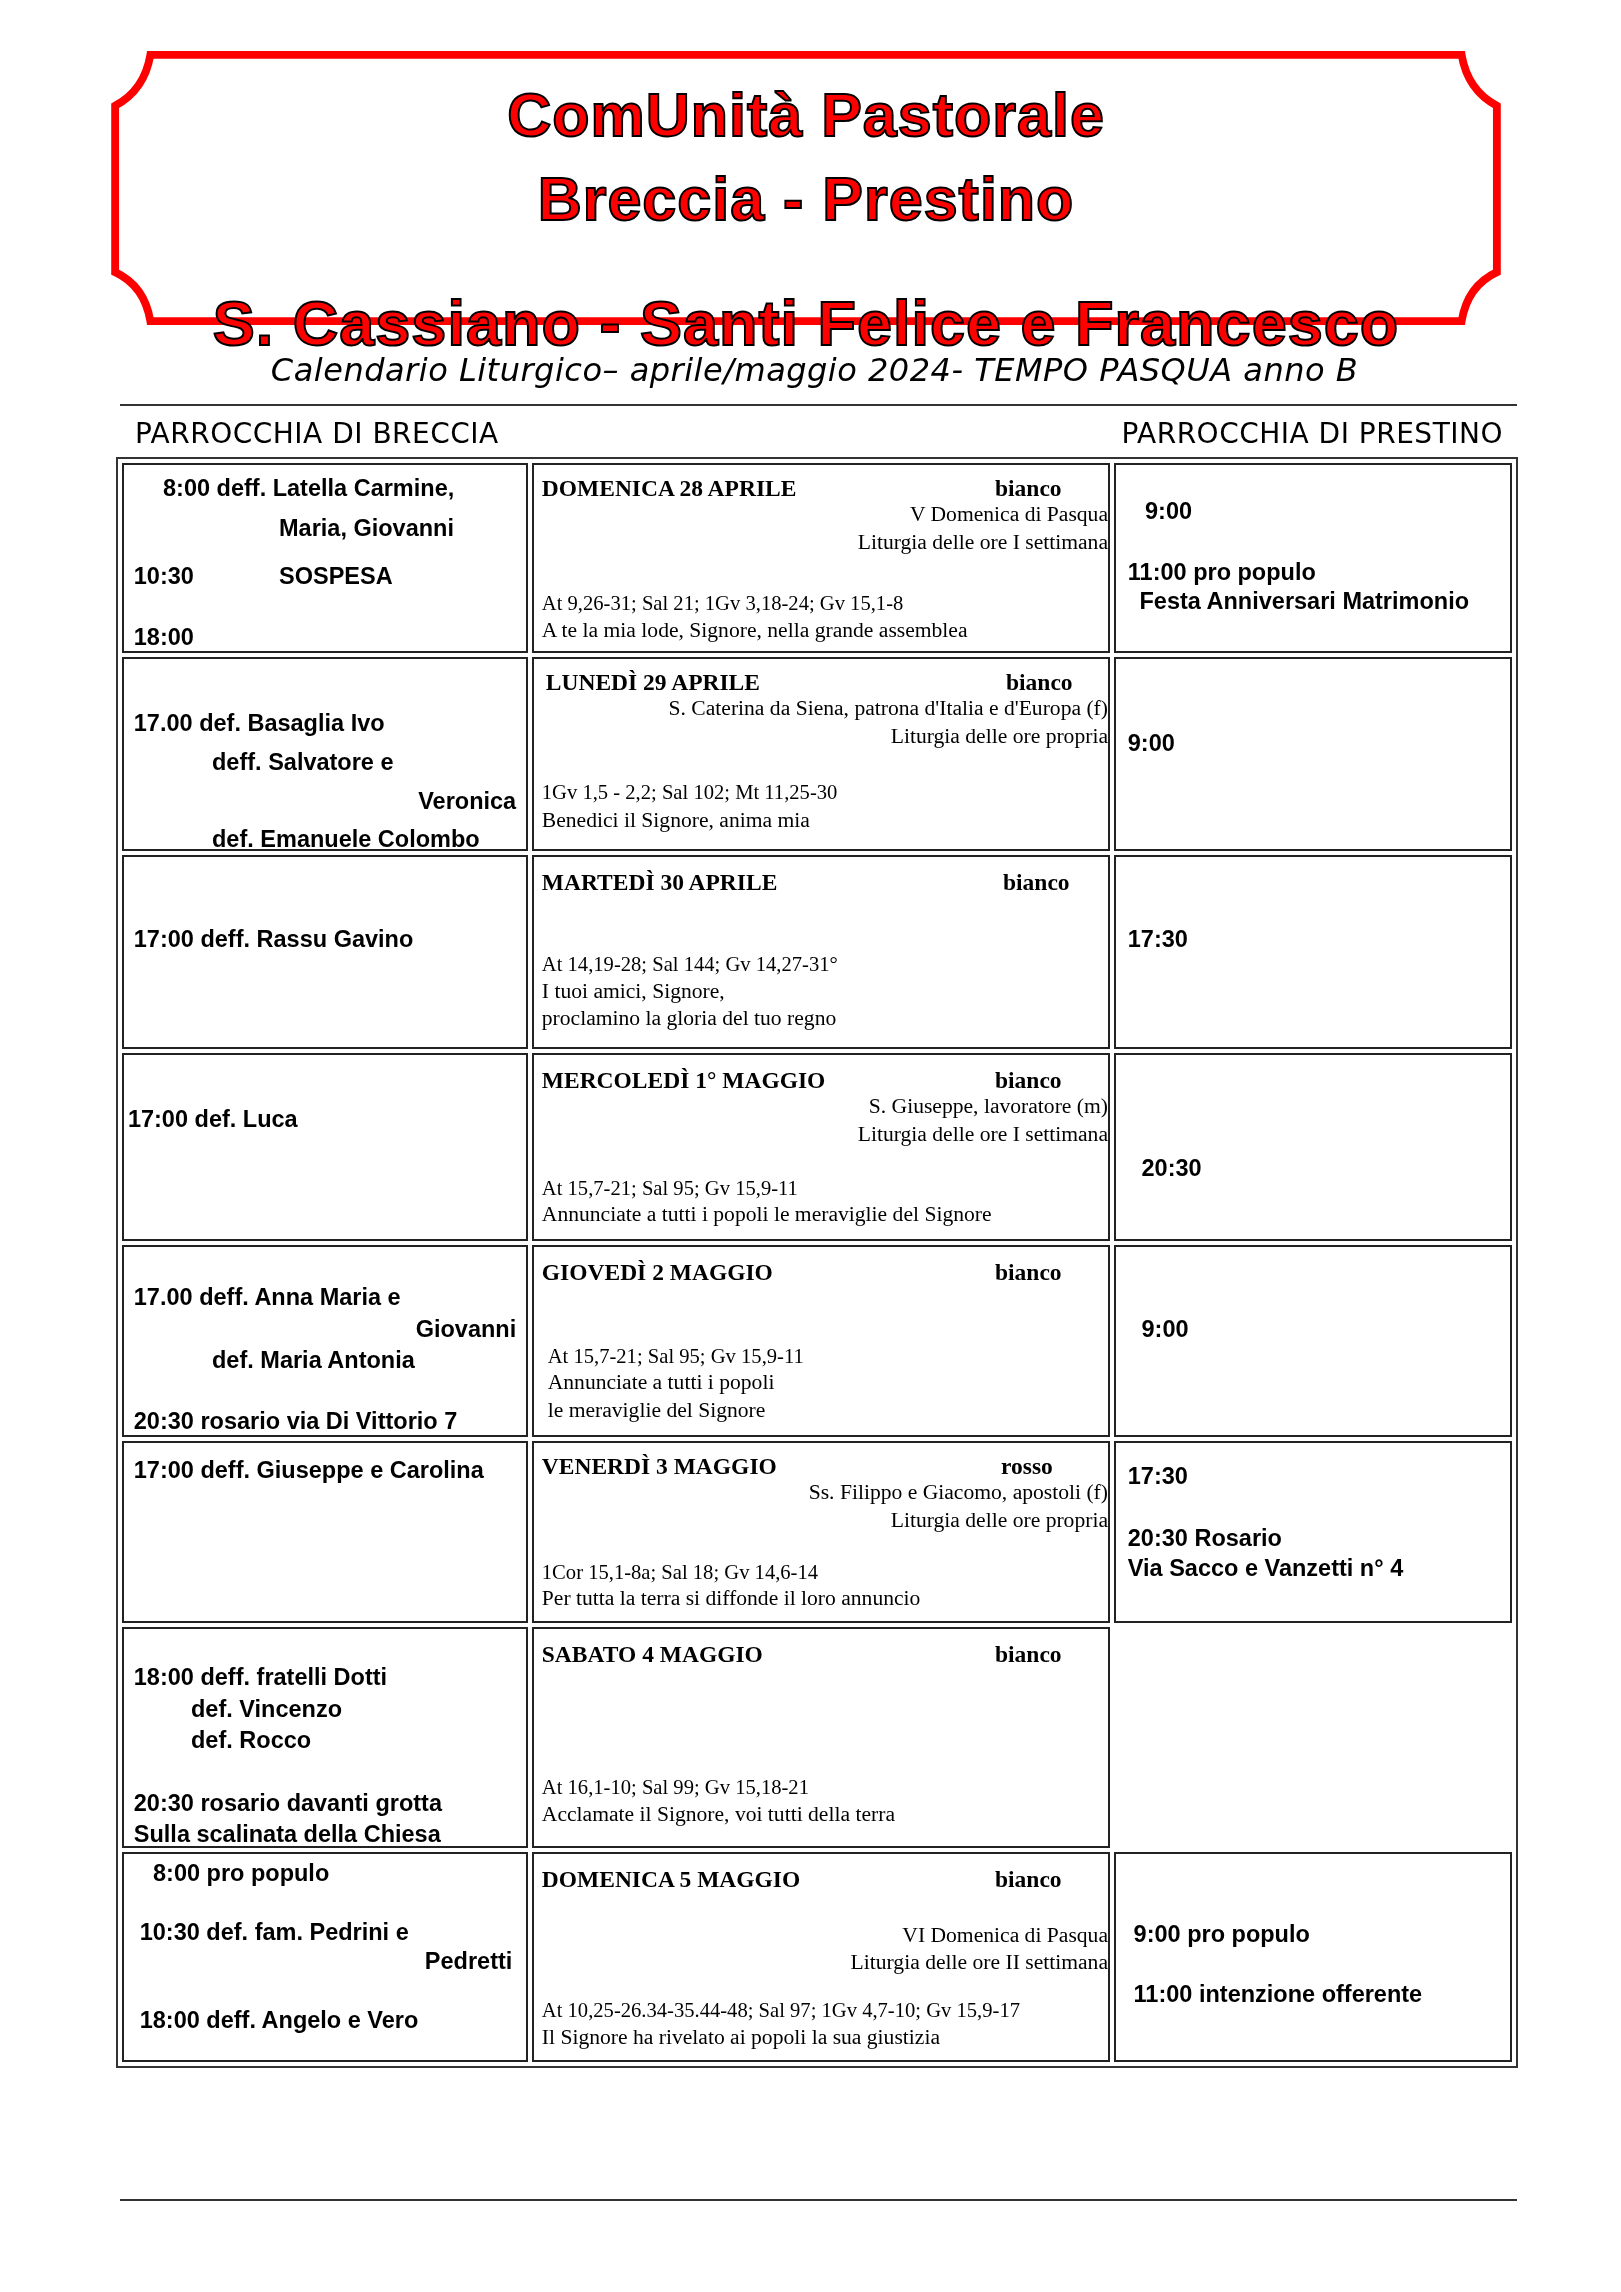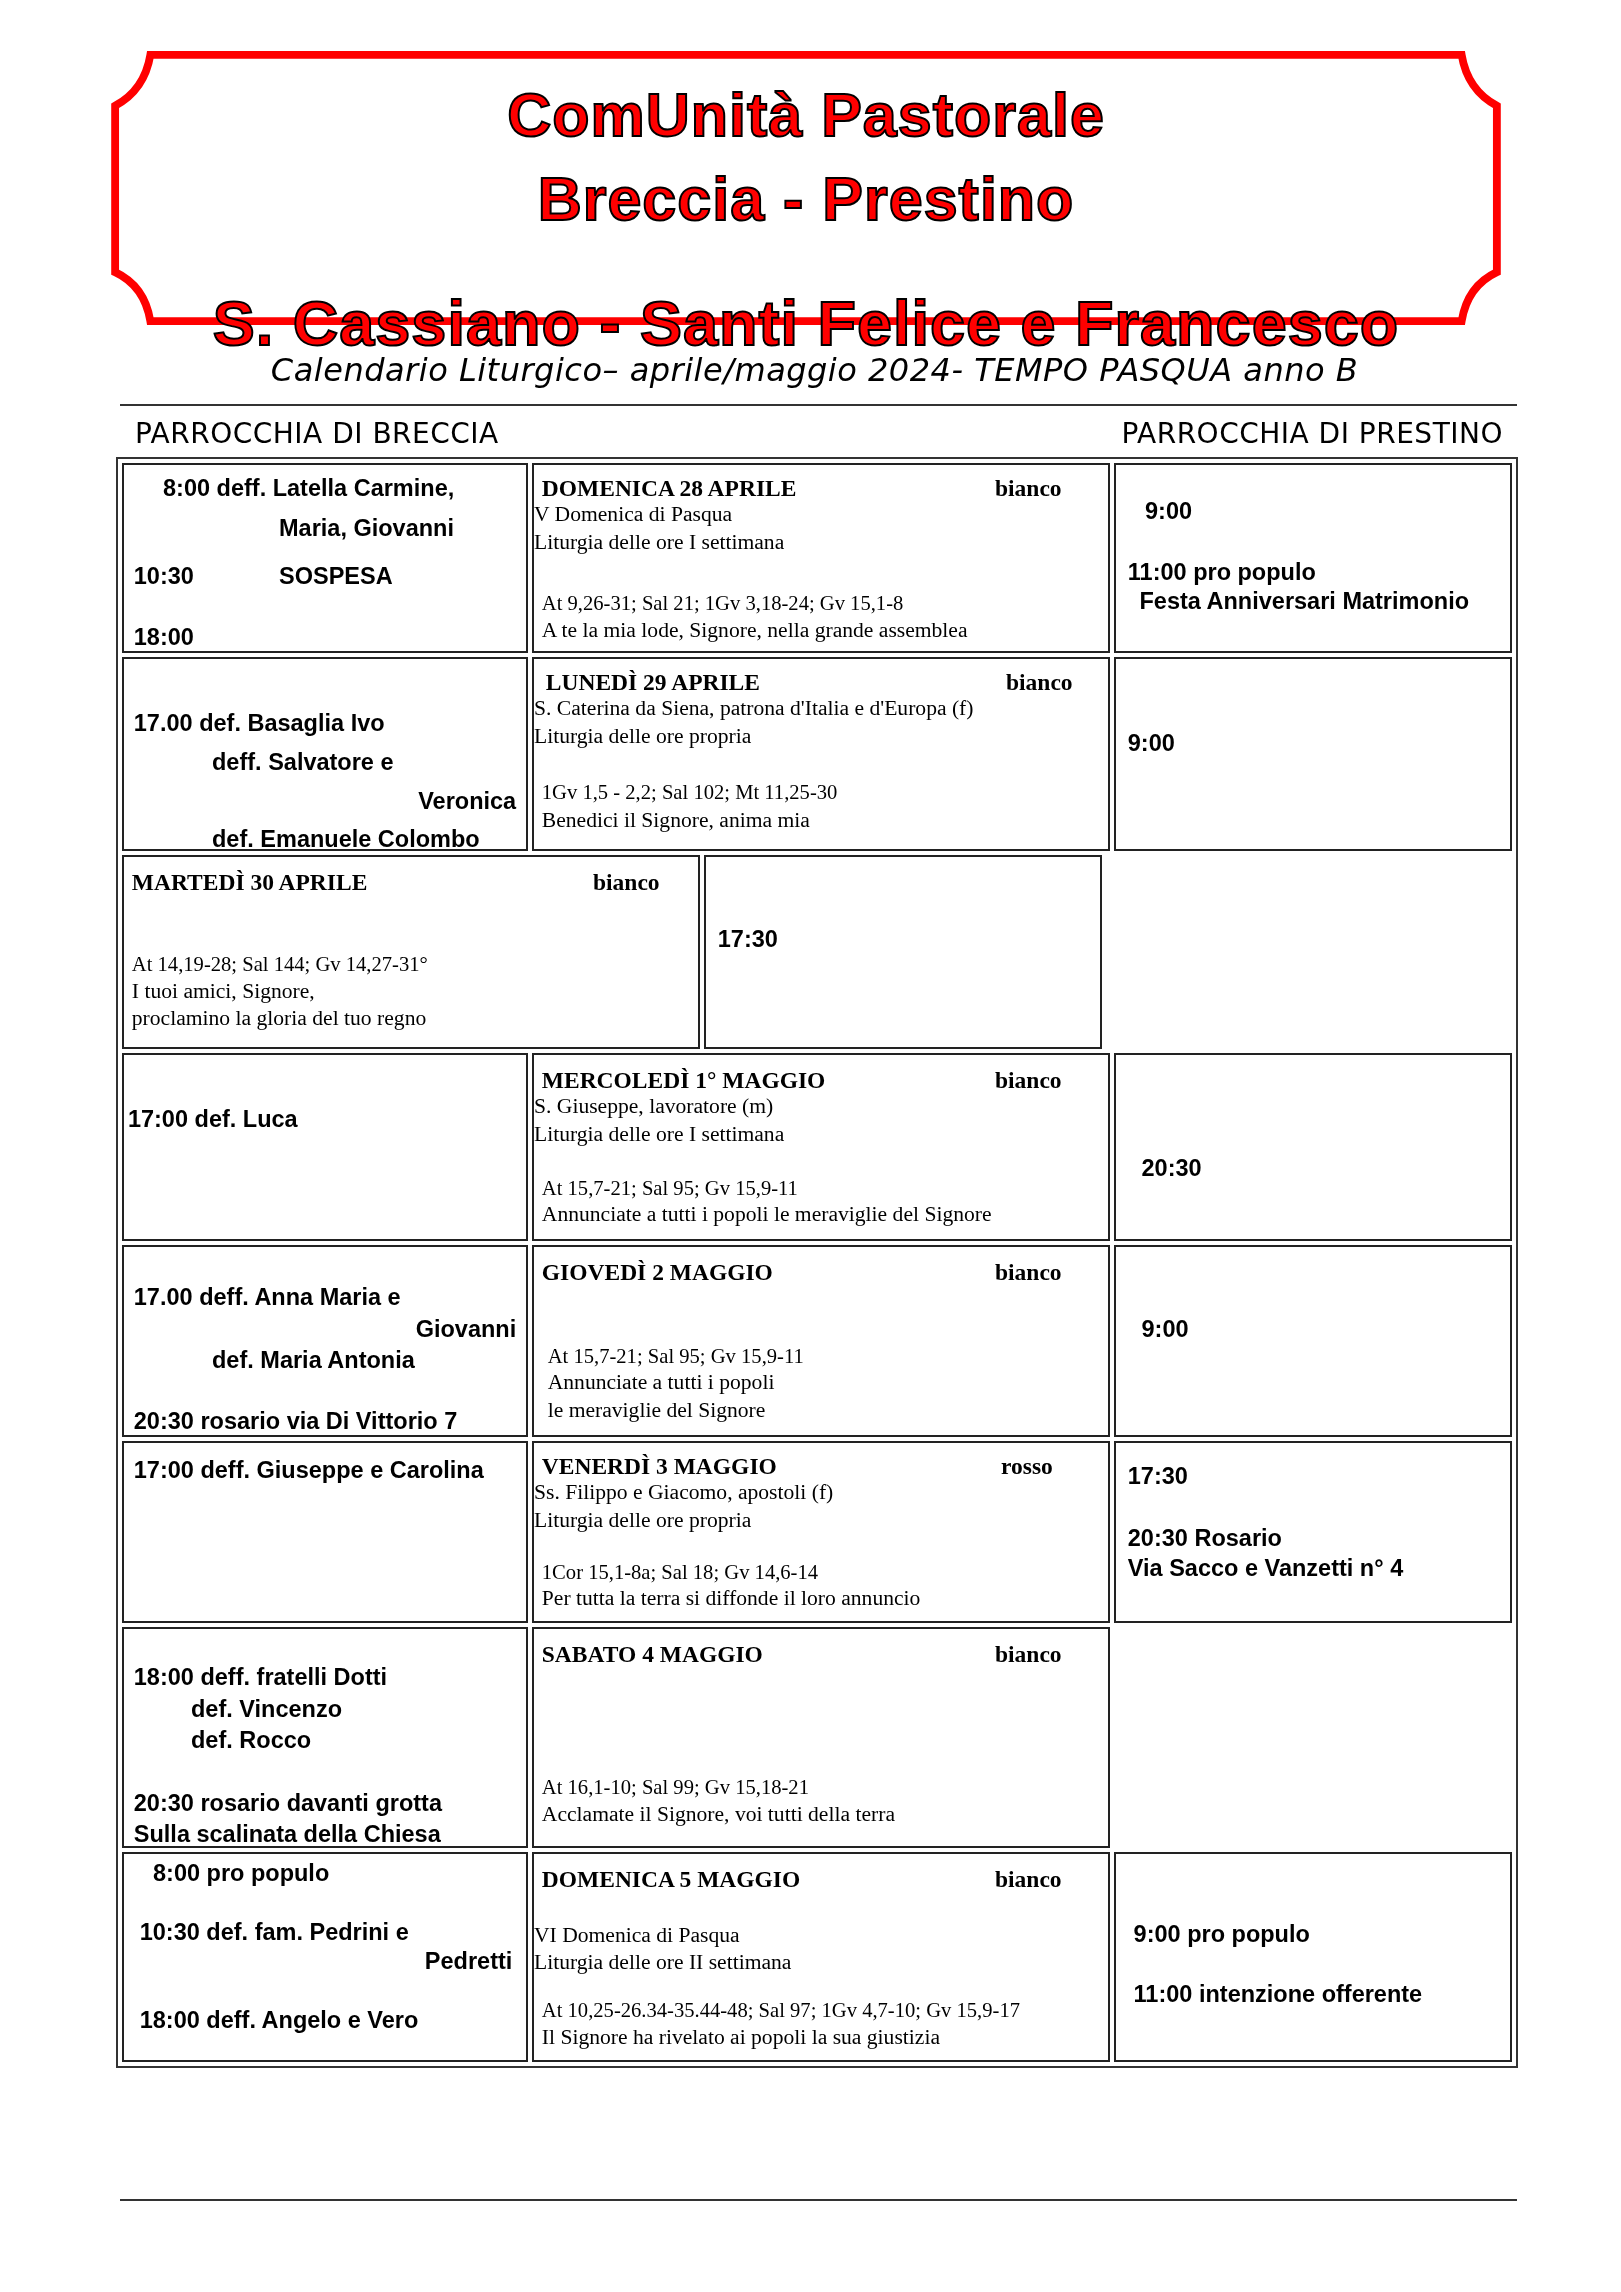--- a/index.html
+++ b/index.html
@@ -25,21 +25,21 @@
   .c-left { width: 406px; }
   .c-mid { width: 578px; }
   .c-right { width: 398px; }
   .t { position: absolute; white-space: nowrap; }
   .mass { font-family: "Liberation Sans", sans-serif; font-weight: bold; font-size: 23.5px; }
   .lit { font-family: "Liberation Serif", serif; font-size: 21.6px; }
   .lit-day { font-family: "Liberation Serif", serif; font-weight: bold; font-size: 23.5px; }
   .lit-color { font-family: "Liberation Serif", serif; font-weight: bold; font-size: 23.5px; }
   .lit-read { font-family: "Liberation Serif", serif; font-size: 20.6px; }
   .lit-psalm { font-family: "Liberation Serif", serif; font-size: 21.6px; }
-  .center { left: 0; width: 100%; text-align: left; }
+  .center { left: 0; width: 100%; text-align: right; }
   .rj { text-align: right; }
   .footer-rule { position: absolute; left: 120px; width: 1397px; top: 2199px; height: 2px; background: #333; }
 </style>
 </head>
 <body>
 
 <div class="header-frame">
   <svg width="1392" height="274" viewBox="0 0 1420 280">
     <path d="M40,4 L1380,4 Q1386,40 1416,56 L1416,226 Q1386,240 1380,276 L40,276 Q34,240 4,226 L4,56 Q34,40 40,4 Z" fill="#ffffff" stroke="#ff0000" stroke-width="8"></path>
   </svg>
@@ -92,20 +92,23 @@
       <span class="t lit center" style="top:65px">Liturgia delle ore propria</span>
       <span class="t lit-read" style="left:7.8px;top:122px">1Gv 1,5 - 2,2; Sal 102; Mt 11,25-30</span>
       <span class="t lit-psalm" style="left:7.8px;top:149px">Benedici il Signore, anima mia</span>
     </div>
     <div class="cell c-right">
       <span class="t mass" style="left:11.8px;top:71px">9:00</span>
     </div>
   </div>
 
   <div class="cal-row" style="height:198px">
+    <div class="cell c-left">
+      <span class="t mass" style="left:9.8px;top:69px">17:00  deff. Rassu Gavino</span>
+    </div>
     <div class="cell c-mid">
       <span class="t lit-day" style="left:7.8px;top:11.8px">MARTEDÌ 30 APRILE</span>
       <span class="t lit-color" style="left:469px;top:11.8px">bianco</span>
       <span class="t lit-read" style="left:7.8px;top:96px">At 14,19-28; Sal 144; Gv 14,27-31°</span>
       <span class="t lit-psalm" style="left:7.8px;top:122px">I tuoi amici, Signore,</span>
       <span class="t lit-psalm" style="left:7.8px;top:149px">proclamino la gloria del tuo regno</span>
     </div>
     <div class="cell c-right">
       <span class="t mass" style="left:11.8px;top:69px">17:30</span>
     </div>

